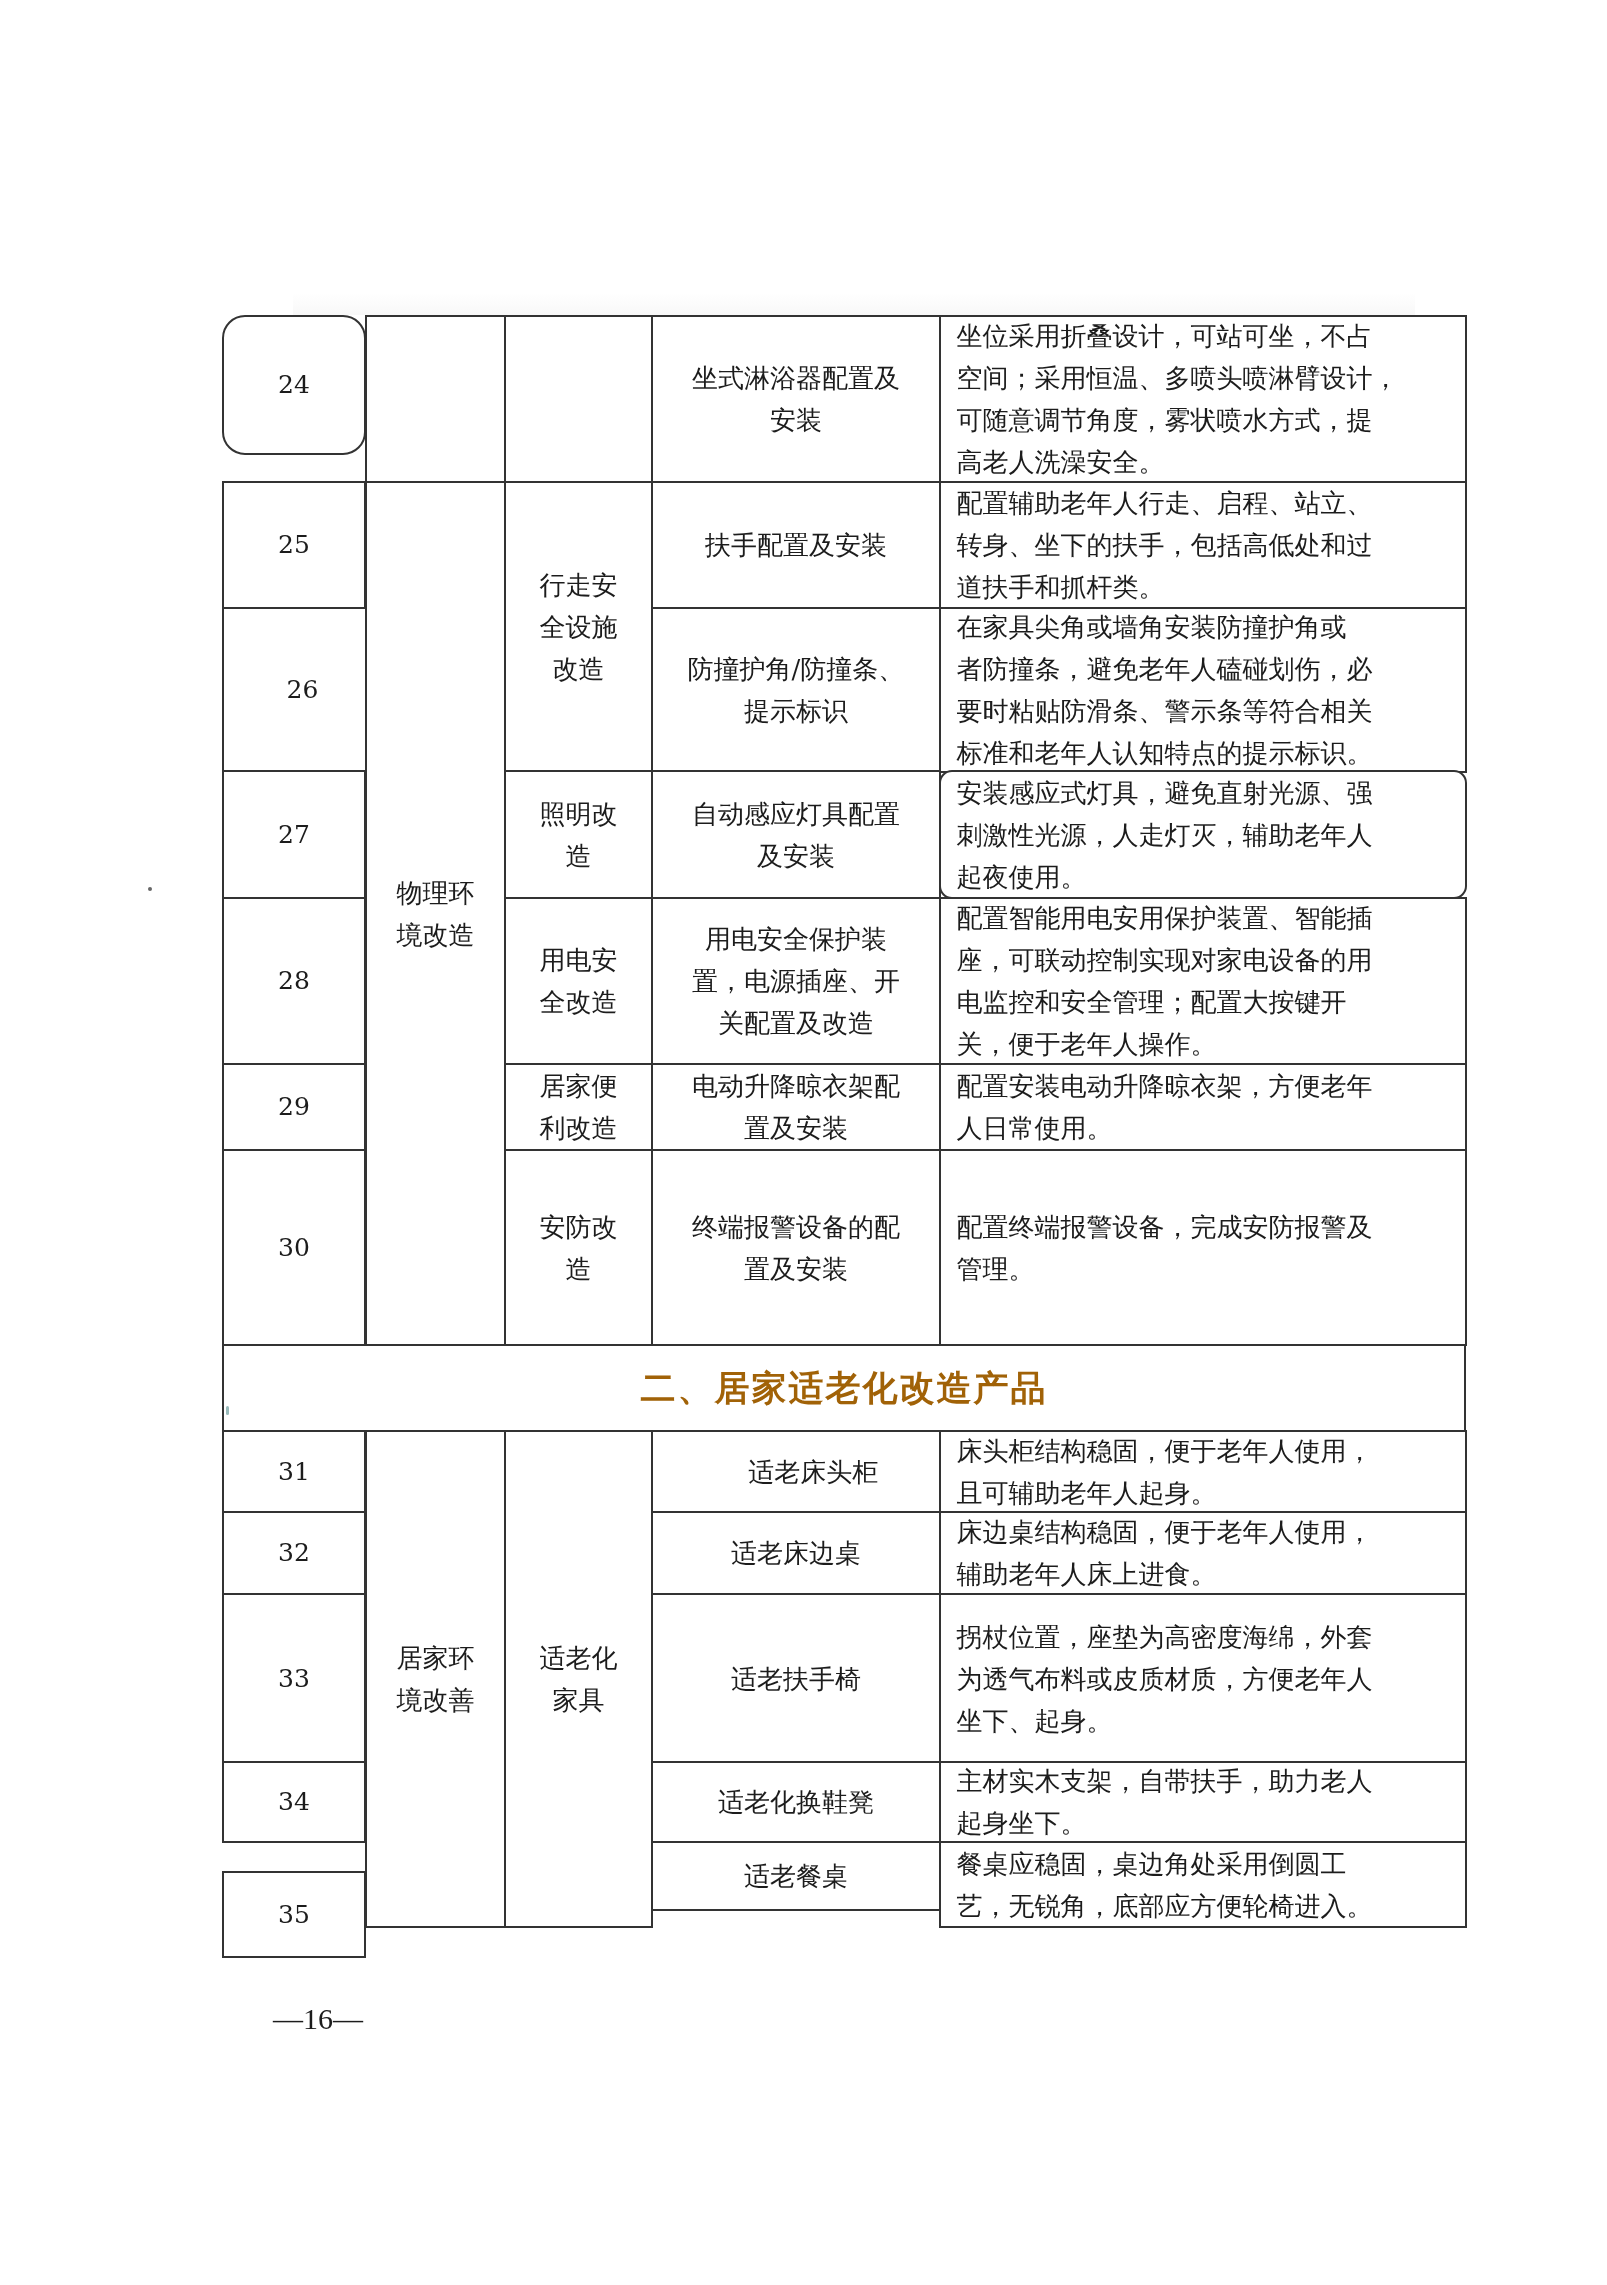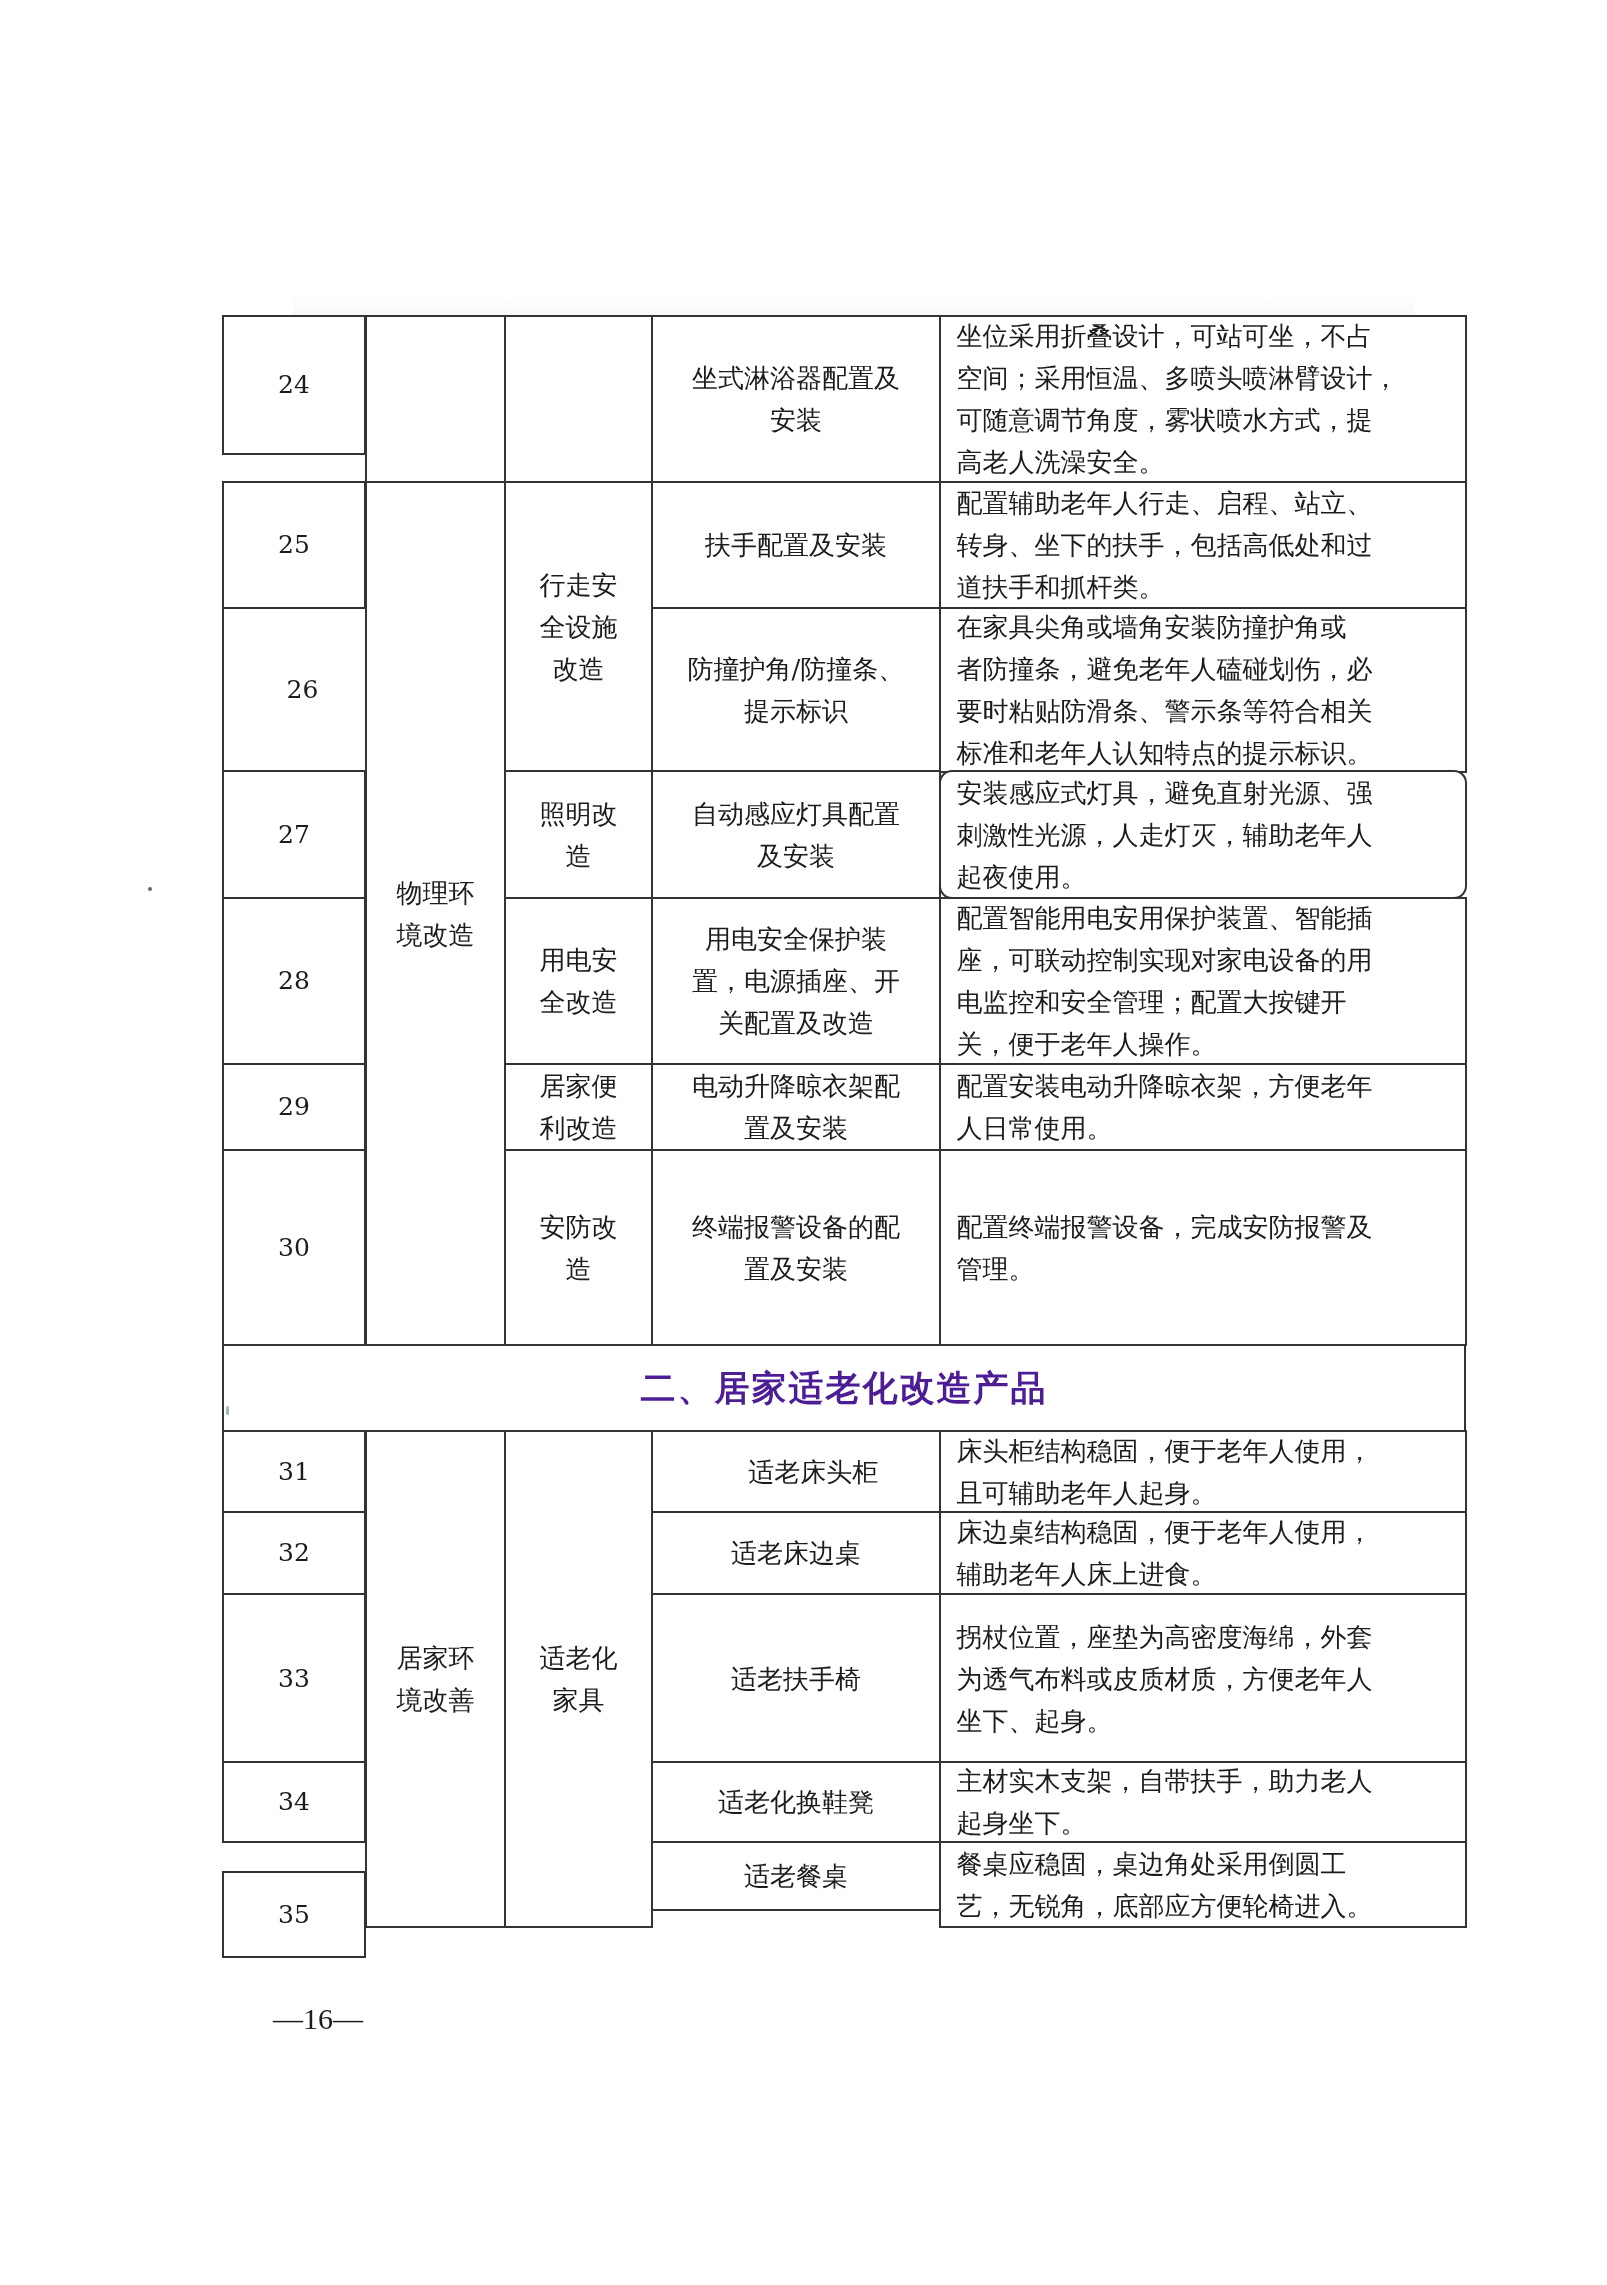--- a/index.html
+++ b/index.html
@@ -15,38 +15,38 @@
     display: flex; align-items: center; justify-content: center;
     text-align: center; background: #ffffff;
     font-size: 26px; line-height: 42px;
   }
   .cell span { display: block; }
   .cell.num { font-size: 25px; }
   .cell.cat { padding: 0 27px; }
   .cell.item { padding: 0 13.7px; }
   .cell.desc { justify-content: flex-start; text-align: justify; padding: 0 11.7px 0 15.6px; }
   .cell.section {
-    font-size: 35px; font-weight: bold; color: #4c1d95;
+    font-size: 35px; font-weight: bold; color: #a16207;
     font-family: "DejaVu Sans", "Liberation Sans", sans-serif; letter-spacing: 2px;
   }
   .page-number {
     position: absolute; left: 273px; top: 1999px;
     font-size: 30px; line-height: 39px; color: #1c1c1c;
     font-family: "Liberation Serif", "DejaVu Serif", serif;
   }
   .speck { position: absolute; width: 3.9px; height: 3.9px; border-radius: 2px; background: #666; }
   .scan-shade { position: absolute; left: 293px; top: 293px; width: 1122px; height: 21.5px;
     background: linear-gradient(#ffffff, #f3f3f3); opacity: .6; }
 </style>
 </head>
 <body>
 
 <div class="scan-shade"></div>
 <div id="table" class="page-table">
-    <div class="cell num" style="left: 222px; width: 144px; top: 315px; height: 140px;">
+    <div class="cell num" style="left: 222px; width: 144px; top: 315px; height: 140px; border-radius: 23px;">
       <div>
         <span>24</span>
       </div>
     </div>
     <div class="cell item" style="left: 651px; width: 290px; top: 315px; height: 168px;">
       <div>
         <span>坐式淋浴器配置及</span>
         <span>安装</span>
       </div>
     </div>

